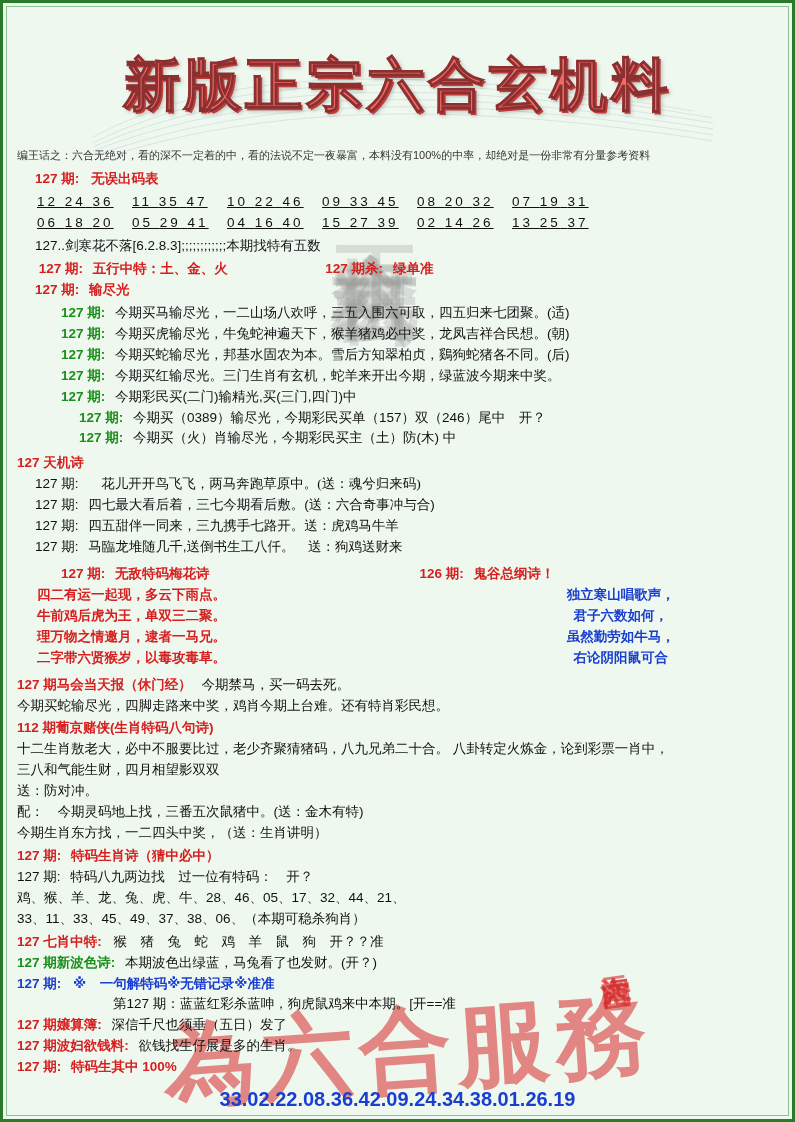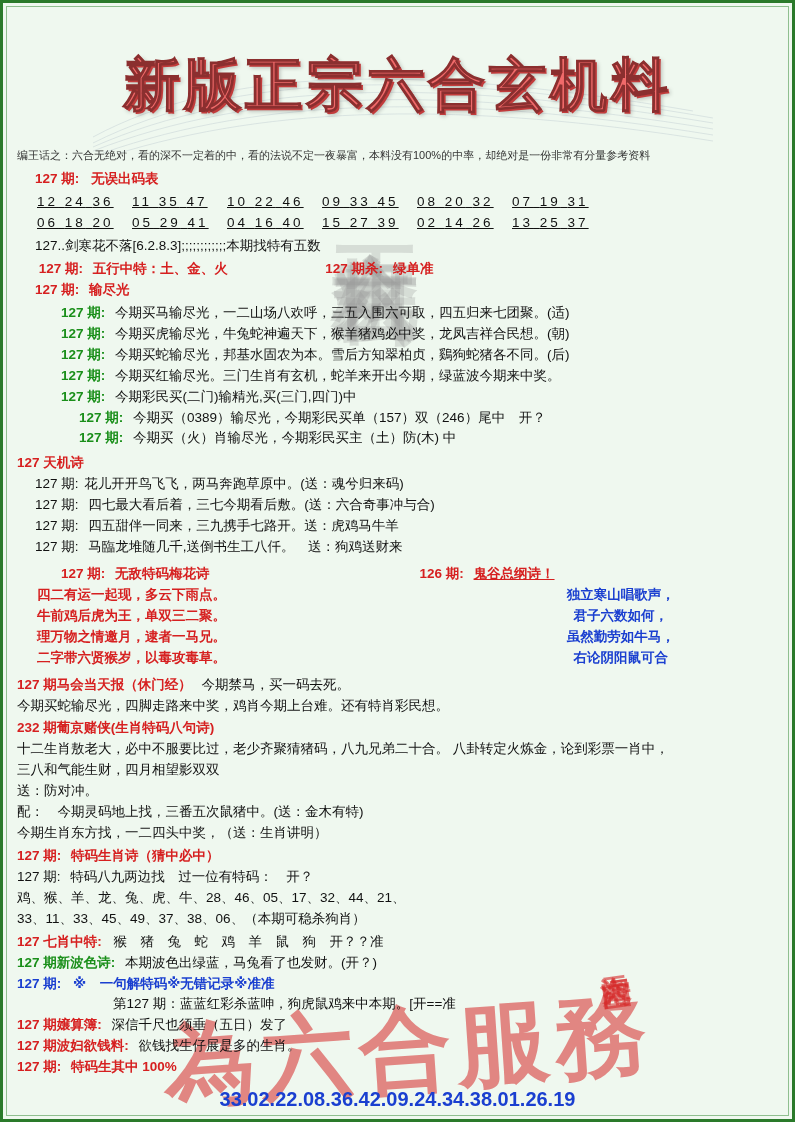--- a/index.html
+++ b/index.html
@@ -255,21 +255,21 @@
         <span class="black" style="margin-left:6px;">今期买（火）肖输尽光，今期彩民买主（土）防(木) 中</span>
       </div>
     </div>
 
     <div class="row" style="margin-top:4px;">
       <span class="red">127 天机诗</span>
     </div>
     <div>
       <div class="row ind1">
         <span class="black">127 期:</span>
-        <span class="black" style="margin-left:2px;">花儿开开鸟飞飞，两马奔跑草原中。(送：魂兮归来码)</span>
+        <span class="black" style="margin-left:19px;font-family:Liberation Serif, serif;">花儿开开鸟飞飞，两马奔跑草原中。(送：魂兮归来码)</span>
       </div>
       <div class="row ind1">
         <span class="black">127 期:</span>
         <span class="black" style="margin-left:6px;">四七最大看后着，三七今期看后敷。(送：六合奇事冲与合)</span>
       </div>
       <div class="row ind1">
         <span class="black">127 期:</span>
         <span class="black" style="margin-left:6px;">四五甜伴一同来，三九携手七路开。送：虎鸡马牛羊</span>
       </div>
       <div class="row ind1">
@@ -285,37 +285,37 @@
           <span class="red" style="margin-left:6px;">无敌特码梅花诗</span>
         </div>
         <div class="poem-line red ind2">四二有运一起现，多云下雨点。</div>
         <div class="poem-line red ind2">牛前鸡后虎为王，单双三二聚。</div>
         <div class="poem-line red ind2">理万物之情邀月，逮者一马兄。</div>
         <div class="poem-line red ind2">二字带六贤猴岁，以毒攻毒草。</div>
       </div>
       <div class="poem-col right">
         <div class="poem-head">
           <span class="red">126 期:</span>
-          <span class="red" style="margin-left:6px;text-decoration:underline;">鬼谷总纲诗！</span>
+          <span class="red" style="margin-left:6px;">鬼谷总纲诗！</span>
         </div>
         <div class="poem-line blue">独立寒山唱歌声，</div>
         <div class="poem-line blue">君子六数如何，</div>
         <div class="poem-line blue">虽然勤劳如牛马，</div>
         <div class="poem-line blue">右论阴阳鼠可合</div>
       </div>
     </div>
 
     <div class="row" style="margin-top:6px;">
       <span class="red">127 期马会当天报（休门经）</span>
       <span class="black" style="margin-left:6px;">今期禁马，买一码去死。</span>
     </div>
     <div class="row black">今期买蛇输尽光，四脚走路来中奖，鸡肖今期上台难。还有特肖彩民想。</div>
 
     <div class="row" style="margin-top:2px;">
-      <span class="red">232 期葡京赌侠(生肖特码八句诗)</span>
+      <span class="red">112 期葡京赌侠(生肖特码八句诗)</span>
     </div>
     <div class="row black">十二生肖敖老大，必中不服要比过，老少齐聚猜猪码，八九兄弟二十合。 八卦转定火炼金，论到彩票一肖中，</div>
     <div class="row black">三八和气能生财，四月相望影双双</div>
     <div class="row black">送：防对冲。</div>
     <div class="row black">配：　今期灵码地上找，三番五次鼠猪中。(送：金木有特)</div>
     <div class="row black">今期生肖东方找，一二四头中奖，（送：生肖讲明）</div>
 
     <div class="row" style="margin-top:2px;">
       <span class="red">127 期:</span>
       <span class="red" style="margin-left:6px;">特码生肖诗（猜中必中）</span>

